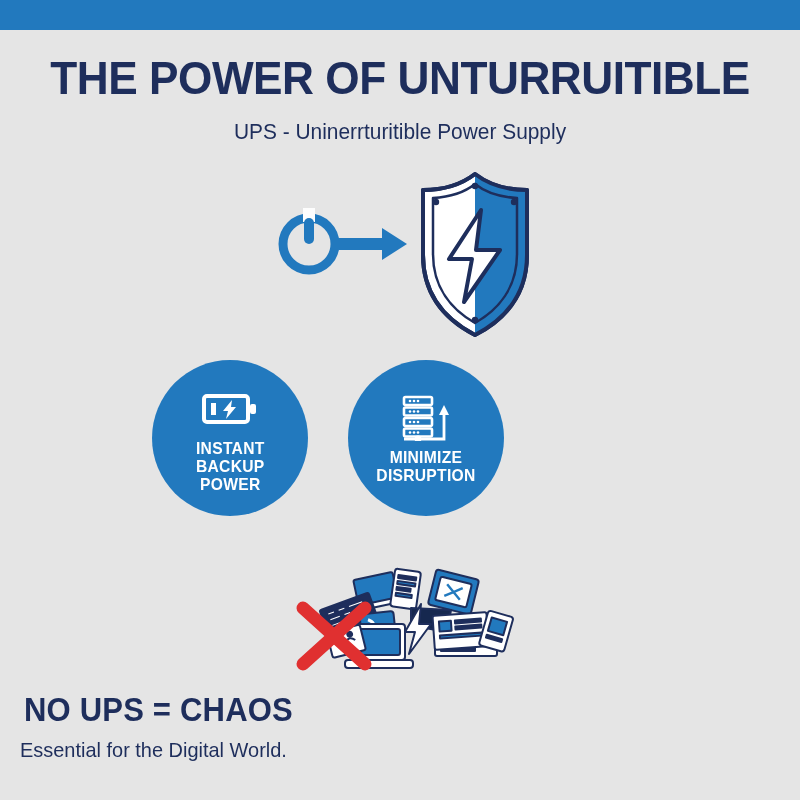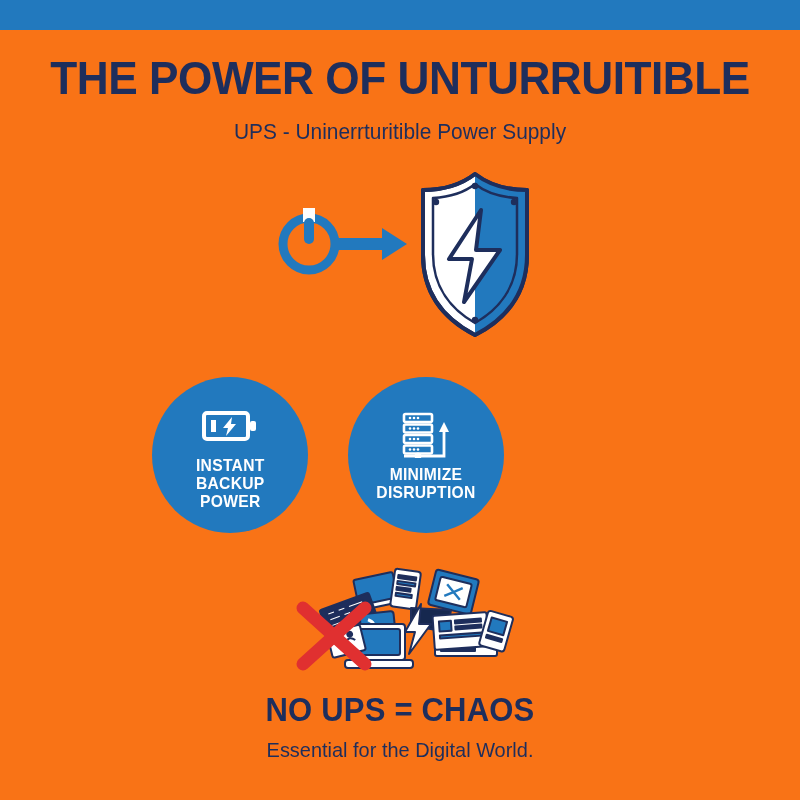--- a/index.html
+++ b/index.html
@@ -11,21 +11,21 @@
     width: 800px;
     height: 800px;
     background: #ffffff;
     font-family: "Liberation Sans", sans-serif;
     overflow: hidden;
   }
   .poster {
     position: relative;
     width: 800px;
     height: 800px;
-    background: #f97316;
+    background: #e5e5e5;
     box-sizing: border-box;
     text-decoration: underline;
   }
   
   .top-band {
     position: absolute;
     top: 0;
     left: 0;
     width: 800px;
     height: 30px;
@@ -63,21 +63,21 @@
     position: absolute;
     top: 160px;
     left: 0;
     width: 800px;
     height: 190px;
   }
   .hero svg { display: block; margin: 0 auto; }
   
   .benefits {
     position: absolute;
-    top: 377px;
+    top: 360px;
     left: 0;
     width: 656px;
     height: 176px;
     display: flex;
     justify-content: center;
     align-items: flex-start;
     gap: 40px;
   }
   .circle {
     width: 156px;
@@ -117,21 +117,21 @@
     width: 800px;
     height: 130px;
   }
   .chaos svg { display: block; margin: 0 auto; }
   
   .footer {
     position: absolute;
     top: 692px;
     left: 0;
     width: 800px;
-    text-align: center;
+    text-align: left;
   }
   .footer-title {
     font-family: "Liberation Sans Narrow", "Liberation Sans", sans-serif;
     font-size: 33px;
     line-height: 36px;
     font-weight: bold;
     color: #1e2e5c;
     margin: 0;
     transform: scaleX(0.94);
     letter-spacing: 0.2px;

